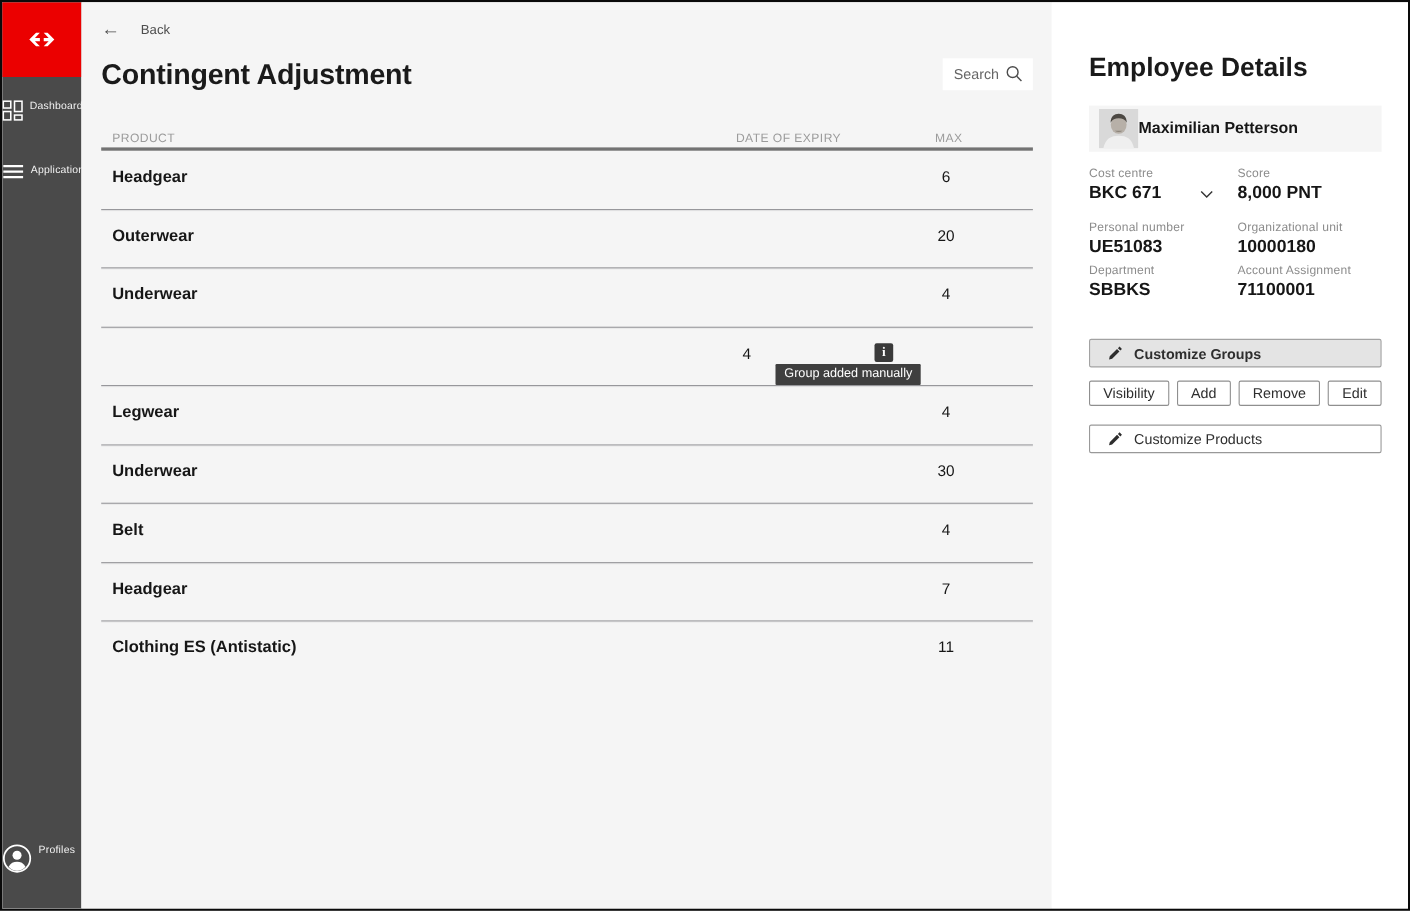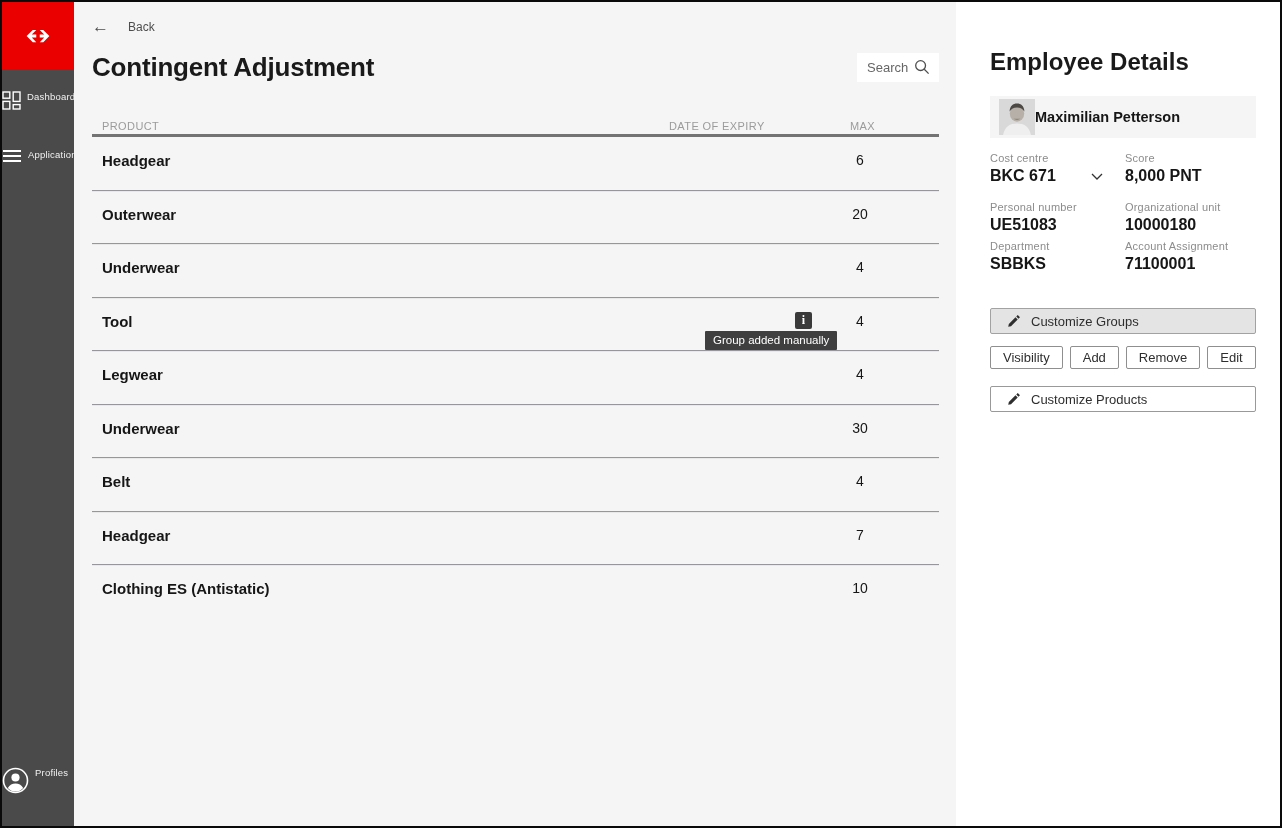--- a/index.html
+++ b/index.html
@@ -50,21 +50,21 @@
   .field-grid { display:grid; grid-template-columns:135px 1fr; }
   .fg-a { margin-top:14px; }
   .fg-b { margin-top:16px; }
   .fg-c { margin-top:6px; }
   .field-label { font-size:11px; color:#8c8c8c; letter-spacing:.2px; }
   .field-value { margin-top:3px; font-size:16px; font-weight:bold; color:#161616; display:flex; align-items:center; }
   .dropdown-chevron { margin-left:auto; margin-right:22px; cursor:pointer; display:inline-flex; }
 
   .btn { border:1px solid #999; background:#fff; border-radius:2px; font-size:13px; color:#2e2e2e; font-family:inherit; display:flex; align-items:center; justify-content:center; cursor:pointer; }
   .btn-wide { width:100%; height:26px; gap:10px; justify-content:flex-start; padding-left:16px; }
-  .btn-groups { margin-top:35px; background:#e4e4e4; border-color:#a2a2a2; }
+  .btn-groups { margin-top:35px; background:#e4e4e4; border-color:#a2a2a2;font-weight:bold; }
   .btn-products { margin-top:17px; }
   .btn-row { display:flex; gap:7px; margin-top:12px; }
   .btn-sm { height:23px; padding:0 12px; border-color:#8f8f8f; }
 
   svg { display:block; }
 </style>
 </head>
 <body>
 
 <div class="frame">
@@ -155,21 +155,20 @@
       </div>
 
       <div class="trow">
         <div class="td-product product">Underwear</div>
         <div class="td-date"></div>
         <div class="td-max"><span class="max-badge">4</span></div>
 
       </div>
 
       <div class="trow">
-        <div class="td-product product">Tool</div>
         <div class="td-date"></div>
         <div class="td-max"><span class="max-badge">4</span></div>
         <div class="info-wrap" style="display: block;">
           <div class="info-icon">i</div>
           <div class="tooltip">Group added manually</div>
         </div>
       </div>
 
       <div class="trow">
         <div class="td-product product">Legwear</div>
@@ -195,21 +194,21 @@
       <div class="trow">
         <div class="td-product product">Headgear</div>
         <div class="td-date"></div>
         <div class="td-max"><span class="max-badge">7</span></div>
 
       </div>
 
       <div class="trow">
         <div class="td-product product">Clothing ES (Antistatic)</div>
         <div class="td-date"></div>
-        <div class="td-max"><span class="max-badge">10</span></div>
+        <div class="td-max"><span class="max-badge">11</span></div>
 
       </div>
     </div>
 
   </div>
 
   <div class="panel">
     <h2 class="panel-title">Employee Details</h2>
 
     <div class="employee-card">

